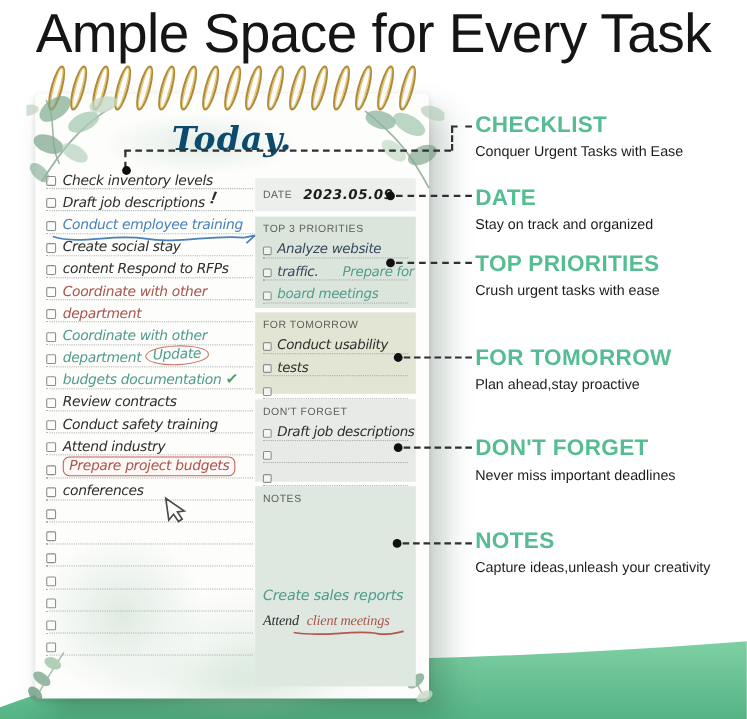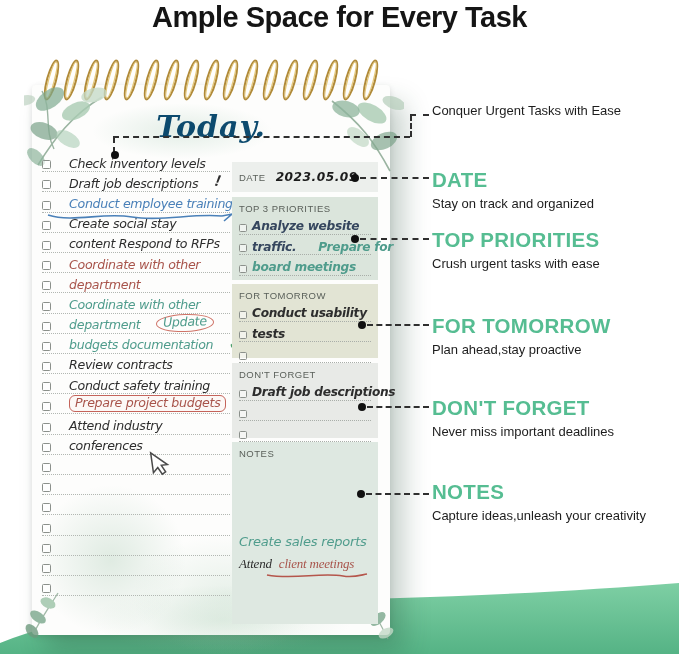--- a/index.html
+++ b/index.html
@@ -1,19 +1,19 @@
 <!DOCTYPE html>
 <html><head>
 <meta charset="utf-8">
 <style>
   html,body{margin:0;padding:0;background:#fff;}
   .stage{position:relative;width:679px;height:654px;overflow:hidden;background:#fff;
          font-family:"Liberation Sans",sans-serif;}
   .title{position:absolute;top:1px;left:0;width:100%;text-align:center;
-         font-size:29px;font-weight:700;color:#151515;letter-spacing:-0.5px;}
+         font-size:50px;font-weight:400;color:#151515;letter-spacing:-0.5px;}
 
   
   .surface{position:absolute;left:0;top:0;z-index:0;}
 
   
   .notepad{position:absolute;left:32px;top:85px;width:358px;height:550px;z-index:1;
            background:#fdfdfc;border-radius:4px;
            box-shadow:14px 18px 26px rgba(30,70,50,.25),0 2px 6px rgba(0,0,0,.12);}
   .blob{position:absolute;border-radius:50%;pointer-events:none;}
 
@@ -21,40 +21,40 @@
   .coil{width:11px;height:42px;border:2.6px solid #b08a38;border-radius:48%;
         transform:rotate(15deg);box-shadow:inset 0 0 0 1.3px #e6c878;box-sizing:border-box;}
 
   .today{position:absolute;top:24px;left:0;width:100%;text-align:center;
          font-family:"DejaVu Serif",serif;font-style:italic;font-weight:700;
          font-size:30px;color:#0c4a6e;letter-spacing:1px;}
 
   
   .list{position:absolute;left:10px;top:67px;width:188px;}
   .row{display:flex;align-items:flex-end;height:20.2px;border-bottom:1.6px dotted #b2b7b2;
-       box-sizing:border-box;padding-bottom:1px;position:relative;gap:12px;}
+       box-sizing:border-box;padding-bottom:1px;position:relative;}
   .cb{width:9px;height:9px;border:1.4px solid #8b908b;border-radius:1.5px;margin:0 6px 1px 0;
       flex:none;background:rgba(255,255,255,.55);box-sizing:border-box;}
   .hw{font-family:"DejaVu Sans",sans-serif;font-style:italic;font-size:12.6px;line-height:1;
       white-space:nowrap;letter-spacing:-0.3px;}
   .ink{color:#2d2d2d}.red{color:#a8544b}.teal{color:#4f9c8c}.blue{color:#4a80b8}.navy{color:#35465e}
   .bang{font-size:16px;font-weight:700;font-style:italic;color:#2d2d2d;margin-left:5px;
         transform:rotate(10deg);display:inline-block;}
   .circled{display:inline-block;border:1.6px solid #cf7468;border-radius:50%;
            padding:1px 6px 2px;margin-left:3px;transform:rotate(-2deg);}
   .checkmark{font-style:normal;font-weight:700;font-size:14px;color:#4da06b;margin-left:4px;
              transform:rotate(6deg);display:inline-block;}
   .boxed{display:inline-block;border:1.6px solid #c4635a;border-radius:6px;padding:1px 5px 2px;
          background:rgba(230,150,140,.05);}
 
   
   .panel{position:absolute;left:200px;width:146px;box-sizing:border-box;padding:6px 7px;}
   .plabel{font-size:9.5px;color:#5a605a;letter-spacing:.5px;}
   .prow{display:flex;align-items:flex-end;height:20.5px;border-bottom:1.4px dotted #a9aea9;
-        box-sizing:border-box;padding-bottom:1px;font-weight:bold;}
+        box-sizing:border-box;padding-bottom:1px;}
   .prow .cb{width:8px;height:8px;margin:0 5px 1px 0;}
   .panel .hw{font-size:12.2px;}
   .date-panel{top:77px;height:30px;background:#ecefec;display:flex;align-items:center;}
   .date-val{font-weight:700;font-size:14px;letter-spacing:.5px;margin-left:10px;color:#1c1c1c;}
   .pri-panel{top:112px;height:83px;background:#dbe5dc;}
   .tom-panel{top:199px;height:74px;background:#e2e4d4;}
   .forget-panel{top:278px;height:75px;background:#e8eae7;}
   .notes-panel{top:357px;height:182px;background:#dee8e1;}
   .nline{position:relative;font-family:"DejaVu Sans",sans-serif;font-style:italic;
          font-size:13px;letter-spacing:-0.2px;white-space:nowrap;line-height:1;}
@@ -205,25 +205,25 @@
       <div class="row">
           <span class="cb"></span>
           <span class="hw ink">Review contracts</span>
         </div>
       <div class="row">
           <span class="cb"></span>
           <span class="hw ink">Conduct safety training</span>
         </div>
       <div class="row">
           <span class="cb"></span>
+          <span class="hw ink">Attend industry</span>
+        </div>
+      <div class="row">
+          <span class="cb"></span>
           <span class="hw red boxed">Prepare project budgets</span>
-        </div>
-      <div class="row">
-          <span class="cb"></span>
-          <span class="hw ink">Attend industry</span>
         </div>
       <div class="row">
           <span class="cb"></span>
           <span class="hw ink">conferences</span>
         </div>
       <div class="row">
           <span class="cb"></span>
         </div>
       <div class="row">
           <span class="cb"></span>
@@ -333,20 +333,21 @@
   <div class="dash-h" style="left:367px;top:324px;width:62px;"></div>
   <div class="dot" style="left:358px;top:321px;"></div>
 
   <div class="dash-h" style="left:367px;top:406px;width:62px;"></div>
   <div class="dot" style="left:358px;top:403px;"></div>
 
   <div class="dash-h" style="left:366px;top:493px;width:63px;"></div>
   <div class="dot" style="left:357px;top:490px;"></div>
 
   <div class="callout" style="top:102px;">
+    <h2>CHECKLIST</h2>
     <p>Conquer Urgent Tasks with Ease</p>
   </div>
   <div class="callout" style="top:168px;">
     <h2>DATE</h2>
     <p>Stay on track and organized</p>
   </div>
   <div class="callout" style="top:228px;">
     <h2>TOP PRIORITIES</h2>
     <p>Crush urgent tasks with ease</p>
   </div>

